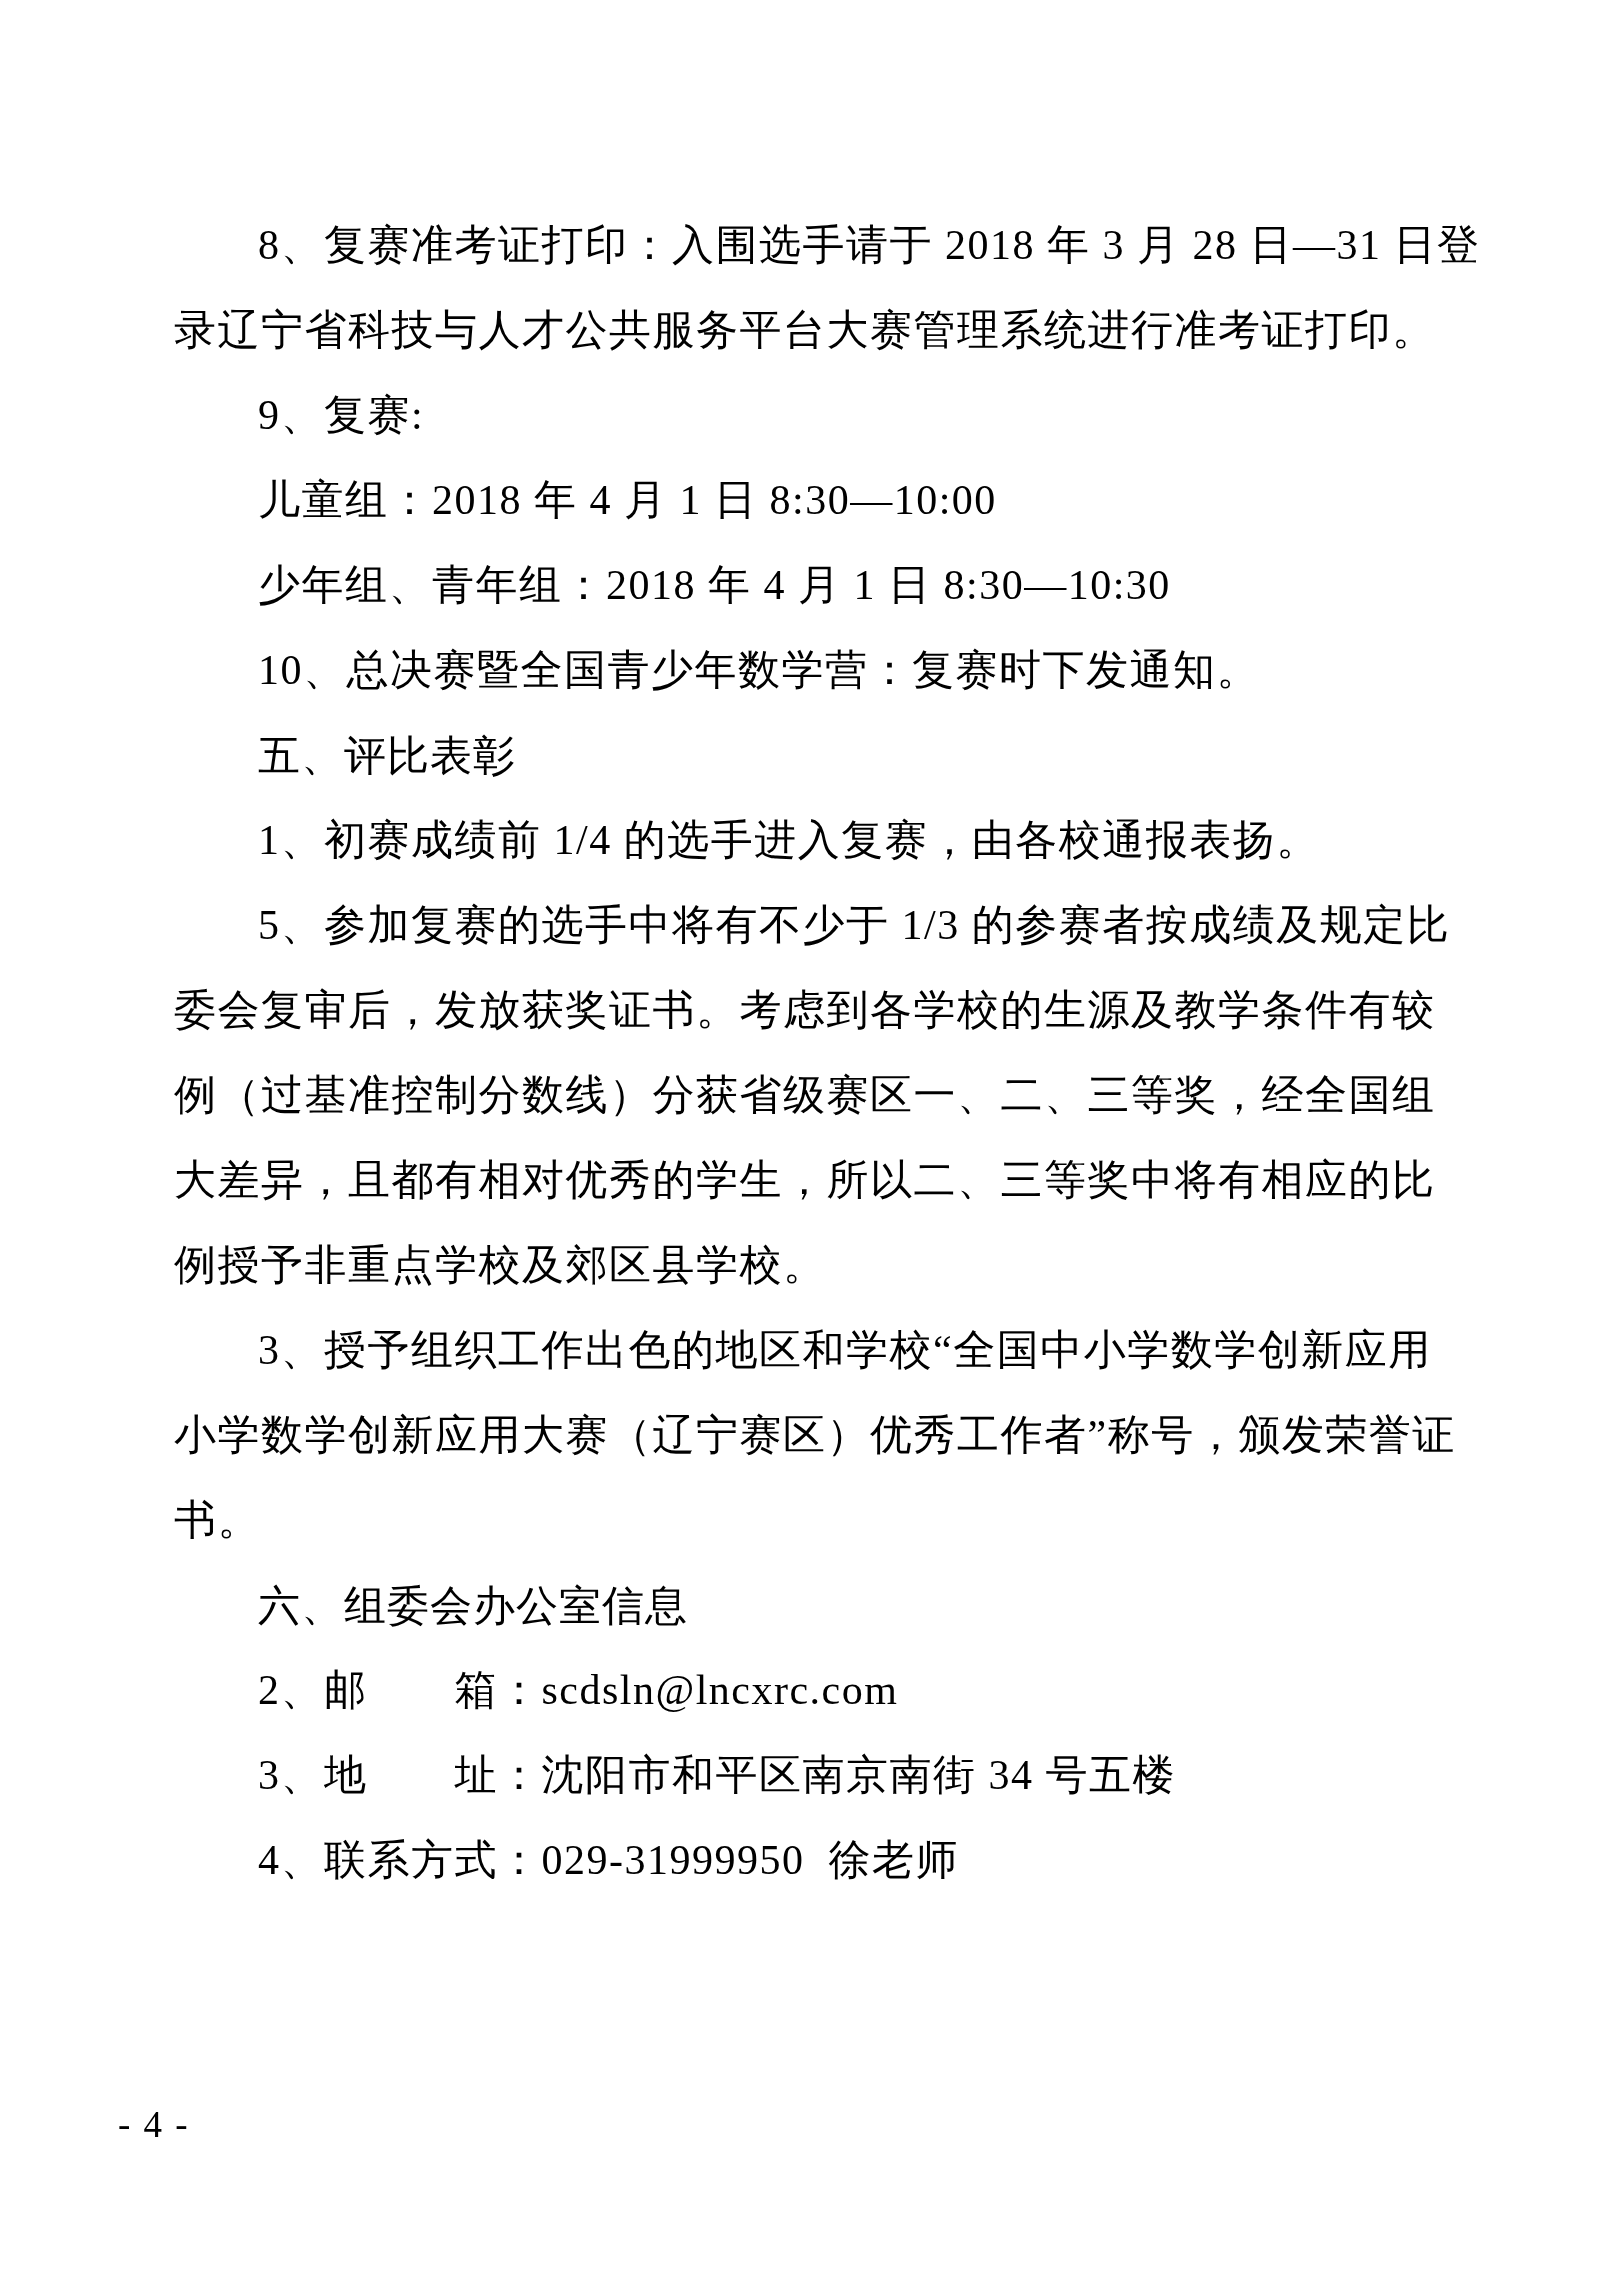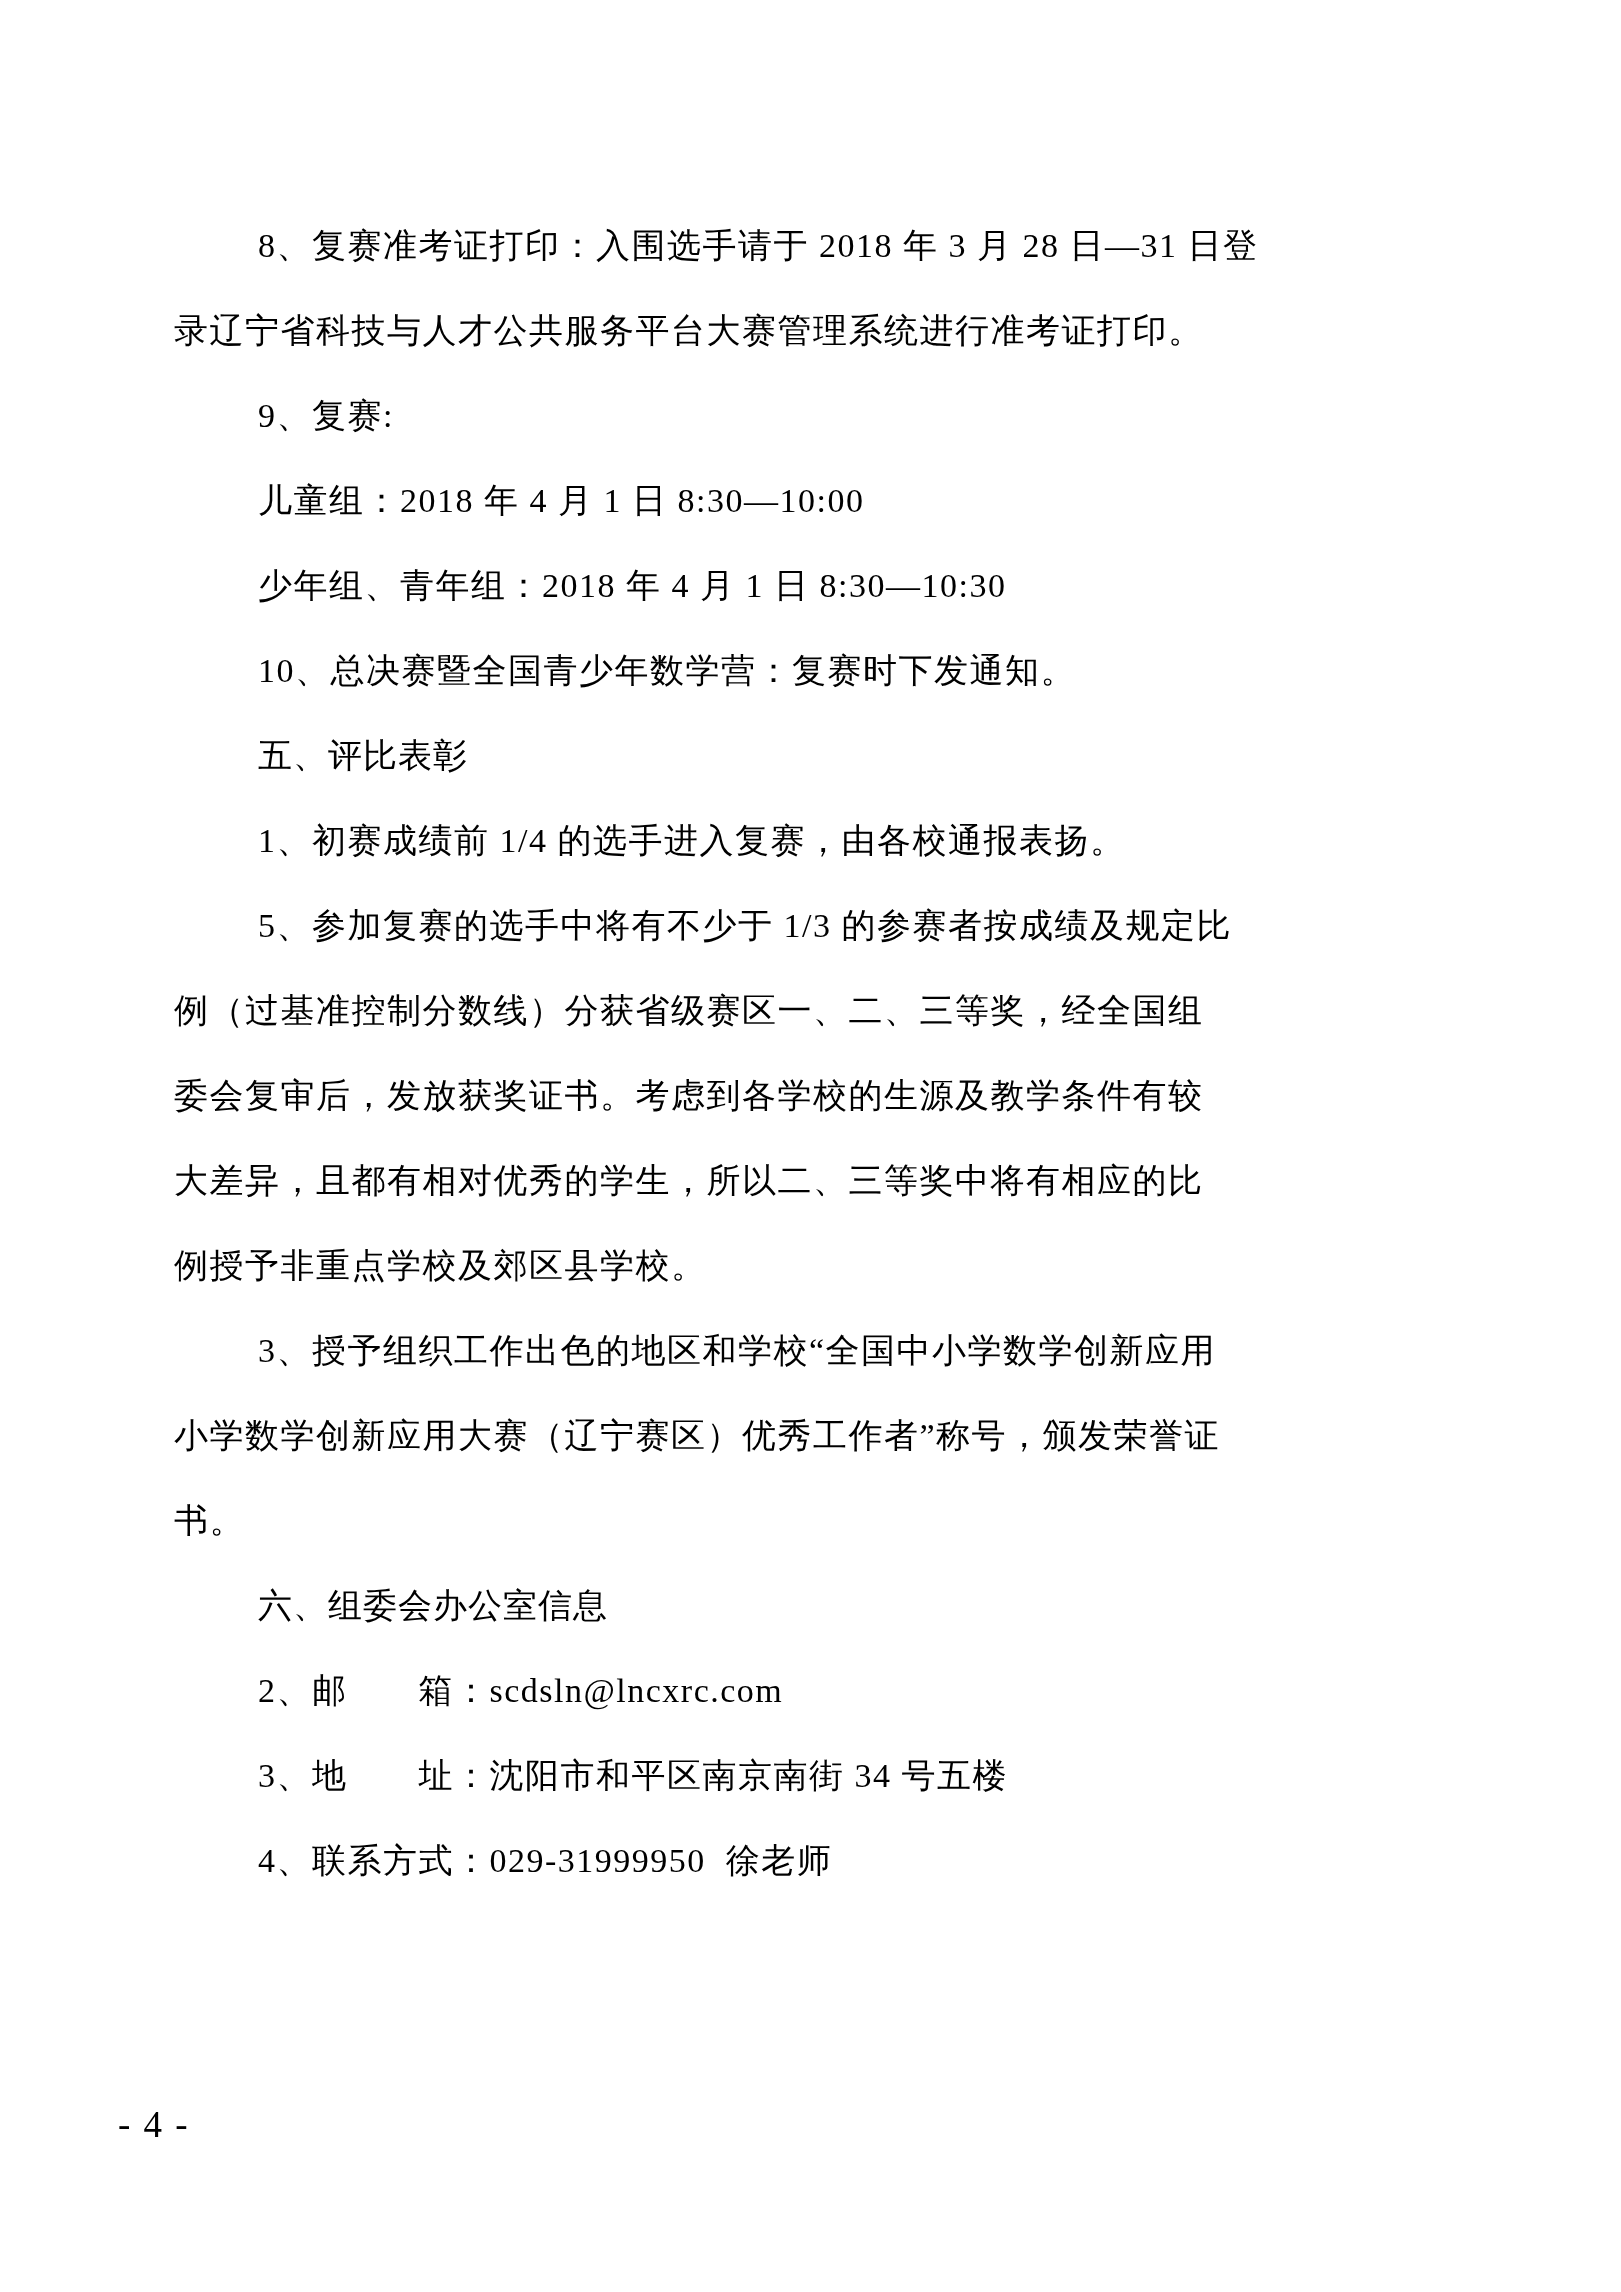--- a/index.html
+++ b/index.html
@@ -16,21 +16,21 @@
     overflow: hidden;
   }
   .content {
     position: absolute;
     left: 174px;
     top: 203px;
     width: 1299px;
   }
   .line {
     font-family: "Liberation Serif", "DejaVu Serif", serif;
-    font-size: 34px;
+    font-size: 42px;
     height: 85px;
     line-height: 85px;
     letter-spacing: 1.5px;
     white-space: pre;
   }
   .indent {
     padding-left: 84px;
   }
   .heading {
     font-family: "Liberation Sans", "DejaVu Sans", sans-serif;
@@ -55,22 +55,22 @@
   <div class="content">
     <div class="line indent">8、复赛准考证打印：入围选手请于 2018 年 3 月 28 日—31 日登</div>
     <div class="line">录辽宁省科技与人才公共服务平台大赛管理系统进行准考证打印。</div>
     <div class="line indent">9、复赛:</div>
     <div class="line indent">儿童组：2018 年 4 月 1 日 8:30—10:00</div>
     <div class="line indent">少年组、青年组：2018 年 4 月 1 日 8:30—10:30</div>
     <div class="line indent">10、总决赛暨全国青少年数学营：复赛时下发通知。</div>
     <div class="line indent heading">五、评比表彰</div>
     <div class="line indent">1、初赛成绩前 1/4 的选手进入复赛，由各校通报表扬。</div>
     <div class="line indent">5、参加复赛的选手中将有不少于 1/3 的参赛者按成绩及规定比</div>
+    <div class="line">委会复审后，发放获奖证书。考虑到各学校的生源及教学条件有较</div>
     <div class="line">例（过基准控制分数线）分获省级赛区一、二、三等奖，经全国组</div>
-    <div class="line">委会复审后，发放获奖证书。考虑到各学校的生源及教学条件有较</div>
     <div class="line">大差异，且都有相对优秀的学生，所以二、三等奖中将有相应的比</div>
     <div class="line">例授予非重点学校及郊区县学校。</div>
     <div class="line indent">3、授予组织工作出色的地区和学校“全国中小学数学创新应用</div>
     <div class="line">小学数学创新应用大赛（辽宁赛区）优秀工作者”称号，颁发荣誉证</div>
     <div class="line">书。</div>
     <div class="line indent heading">六、组委会办公室信息</div>
     <div class="line indent">2、邮　　箱：scdsln@lncxrc.com</div>
     <div class="line indent">3、地　　址：沈阳市和平区南京南街 34 号五楼</div>
     <div class="line indent">4、联系方式：029-31999950  徐老师</div>
   </div>

